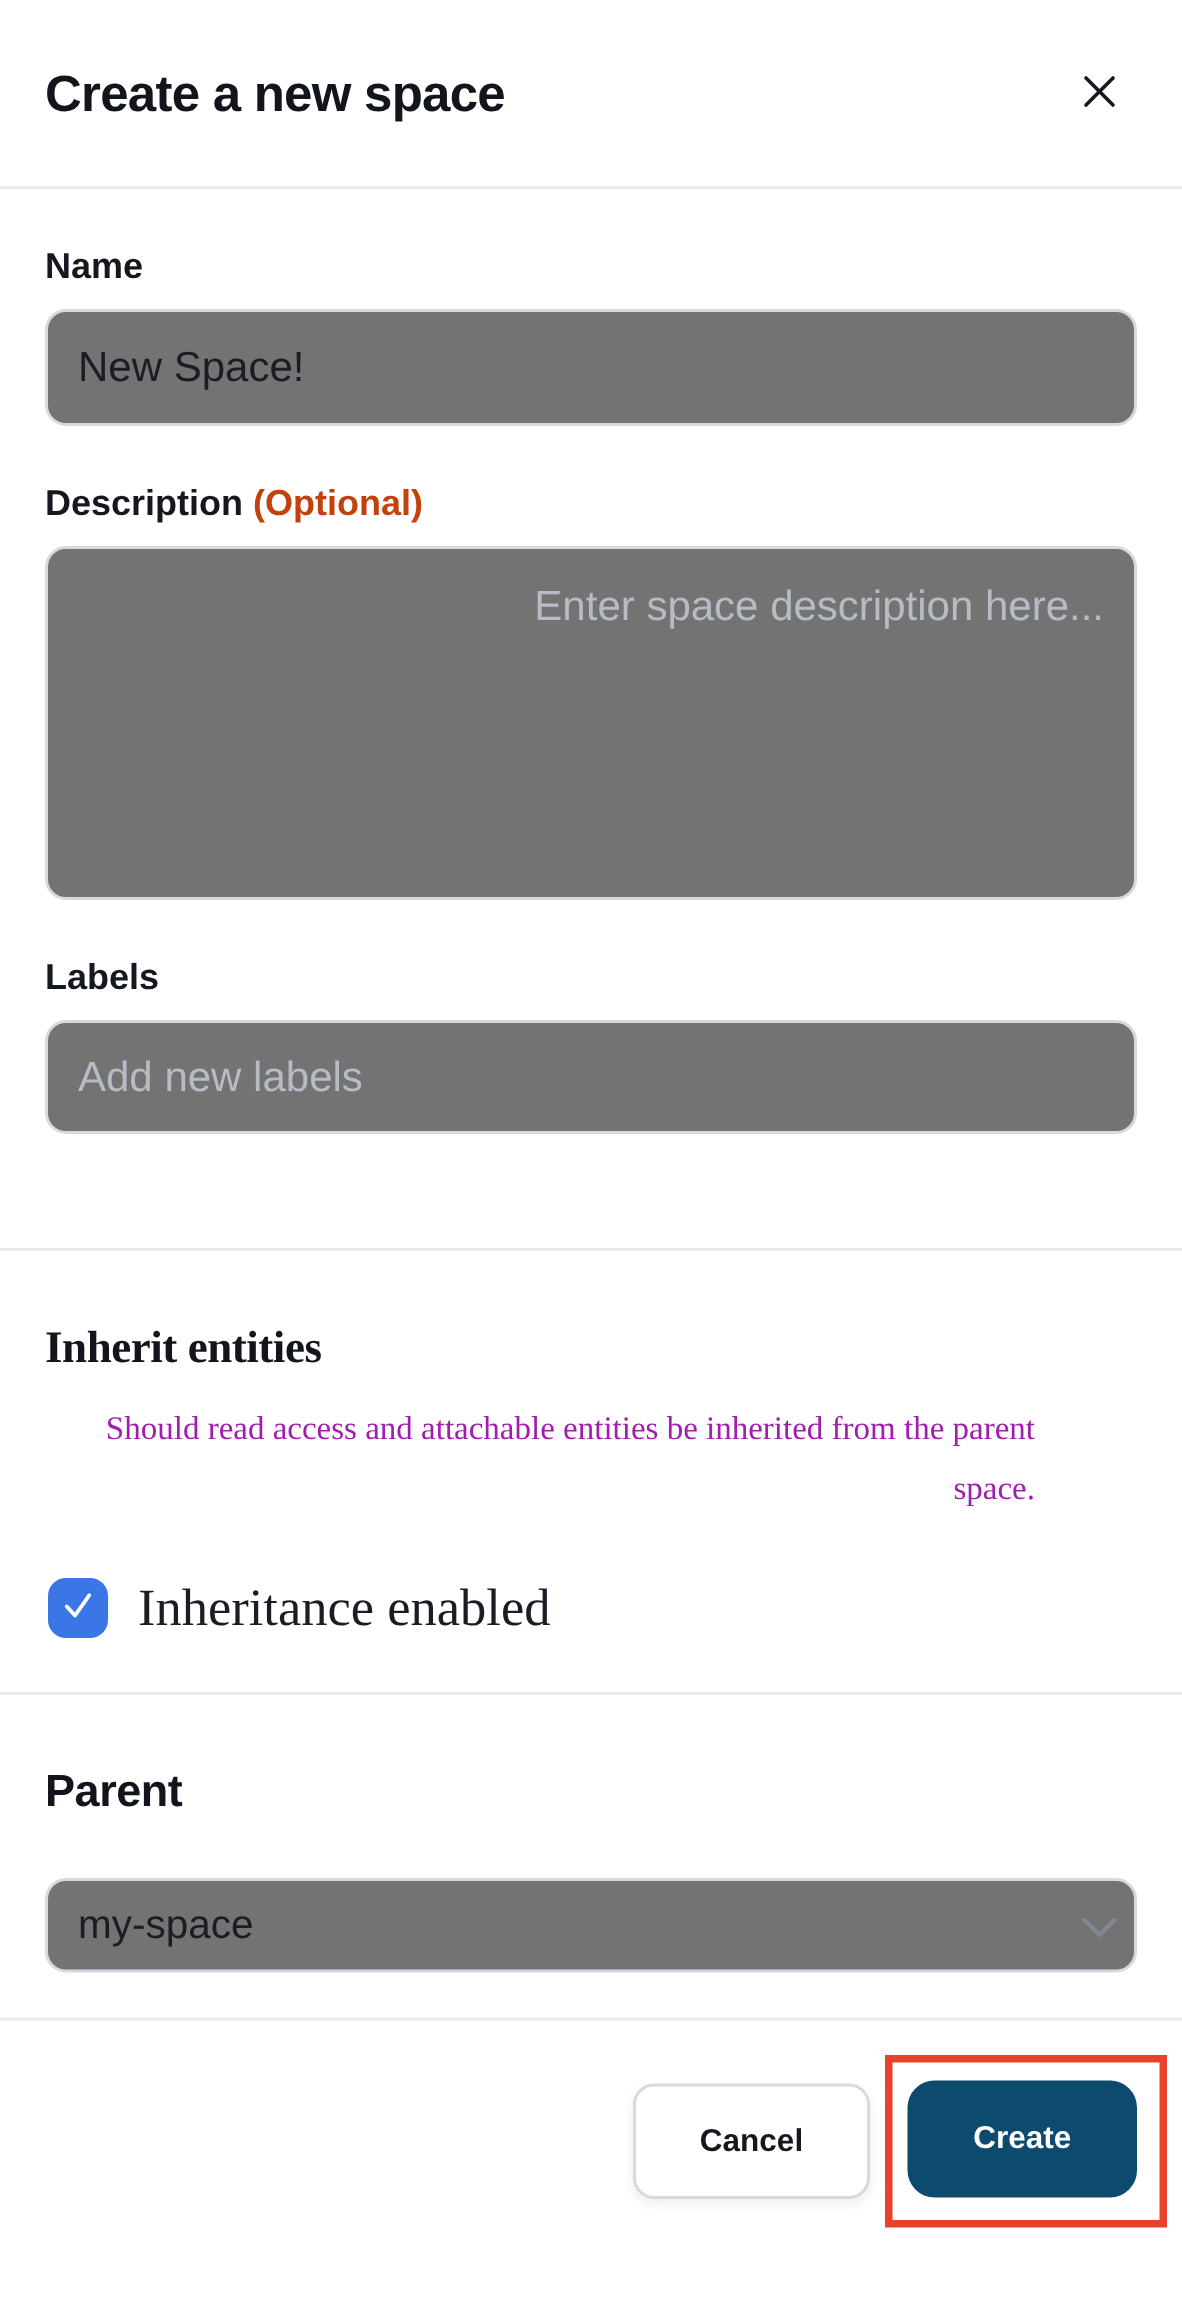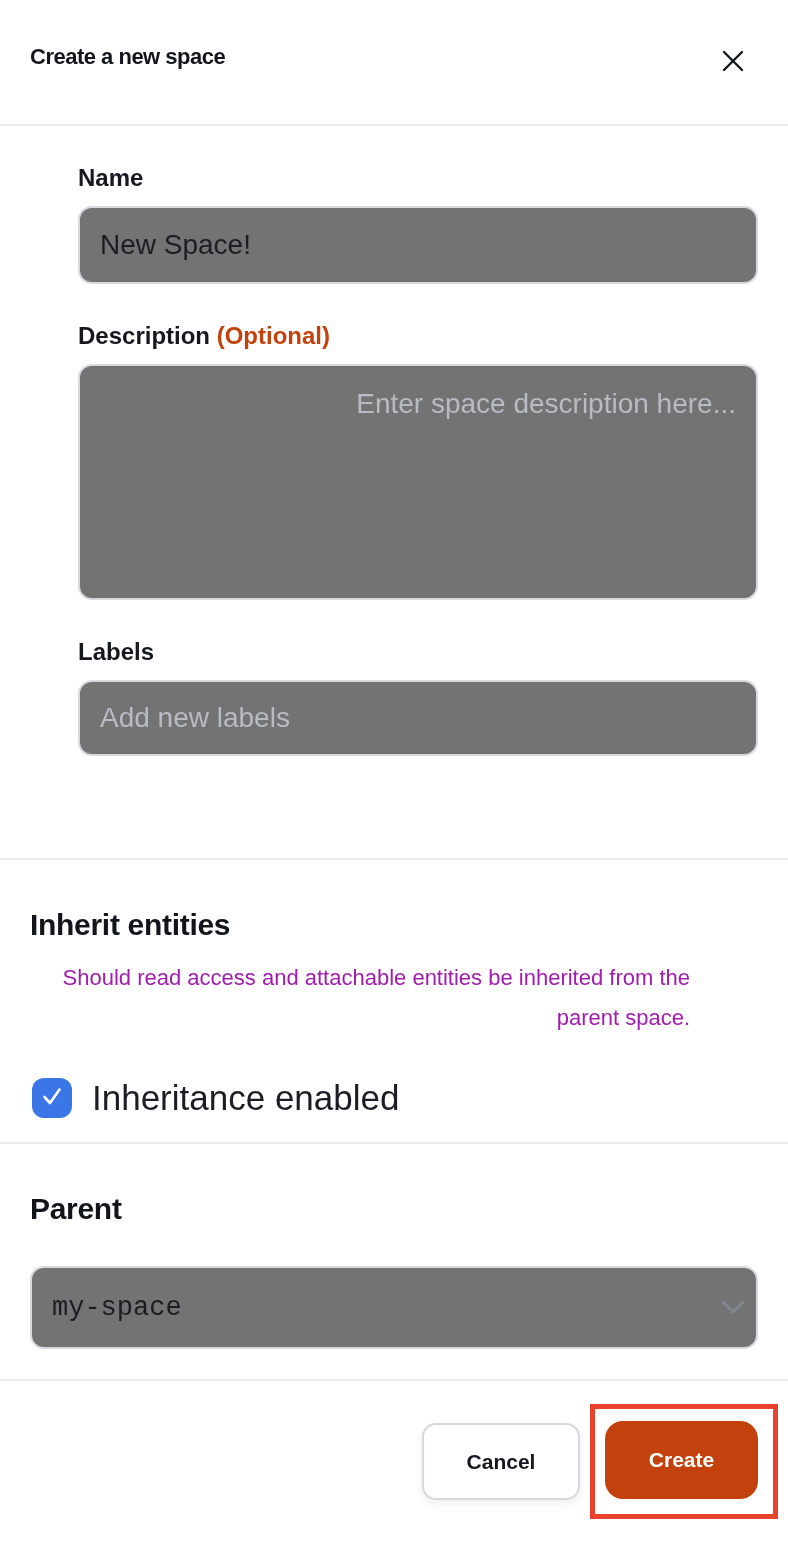--- a/index.html
+++ b/index.html
@@ -19,39 +19,39 @@
   
   .modal-header {
     height: 126px;
     padding: 44px 30px 0 30px;
     border-bottom: 2px solid #ebecf1;
     display: flex;
     justify-content: space-between;
     align-items: flex-start;
   }
   .modal-title {
-    font-size: 22px;
+    font-size: 34px;
     font-weight: 800;
     letter-spacing: -0.5px;
     color: #12151c;
   }
   .close-btn {
     background: none;
     border: none;
     cursor: pointer;
     padding: 4px;
     margin-top: 0px;
     margin-right: 8px;
     line-height: 0;
   }
 
   
   .section { padding: 0 30px; }
-  .section-fields { padding-bottom: 102px; margin-left: 48px; }
-  .section-inherit { padding-top: 36px; padding-bottom: 24px; border-top: 2px solid #ebecf1; }
+  .section-fields { padding-bottom: 76px; }
+  .section-inherit { padding-top: 36px; padding-bottom: 36px; border-top: 2px solid #ebecf1; font-family: Liberation Serif, serif; }
   .section-parent { padding-top: 36px; padding-bottom: 30px; border-top: 2px solid #ebecf1; }
 
   .field-label {
     display: block;
     font-size: 24px;
     font-weight: 700;
     color: #15181f;
     margin-top: 38px;
     margin-bottom: 14px;
   }
@@ -123,27 +123,26 @@
   }
   .checkbox-label {
     font-size: 35px;
     color: #1a1d24;
     margin-left: 20px;
   }
 
   
   .select-box {
     margin-top: 40px;
-    height: 83px;
+    height: 63px;
     display: flex;
     align-items: center;
     justify-content: space-between;
     padding: 0 10px 0 20px;
     cursor: pointer;
-    font-family: Liberation Mono, monospace;
   }
   .select-value { font-size: 27px; color: #1a1d24; }
 
   
   .modal-footer {
     border-top: 2px solid #ebecf1;
     padding: 23px 10px 0 30px;
     display: flex;
     justify-content: flex-end;
     align-items: center;
@@ -164,21 +163,21 @@
     color: #15181f;
     box-shadow: 0 3px 8px rgba(20, 23, 31, 0.08);
   }
   .annotation-box {
     border: 5px solid #e8422c;
     padding: 12px 15px 15px 10px;
   }
   .btn-create {
     width: 153px;
     height: 78px;
-    background: #c2410c;
+    background: #0c4a6e;
     border: none;
     border-radius: 18px;
     color: #ffffff;
   }
 </style>
 </head>
 <body>
 
 <div class="modal">
 

